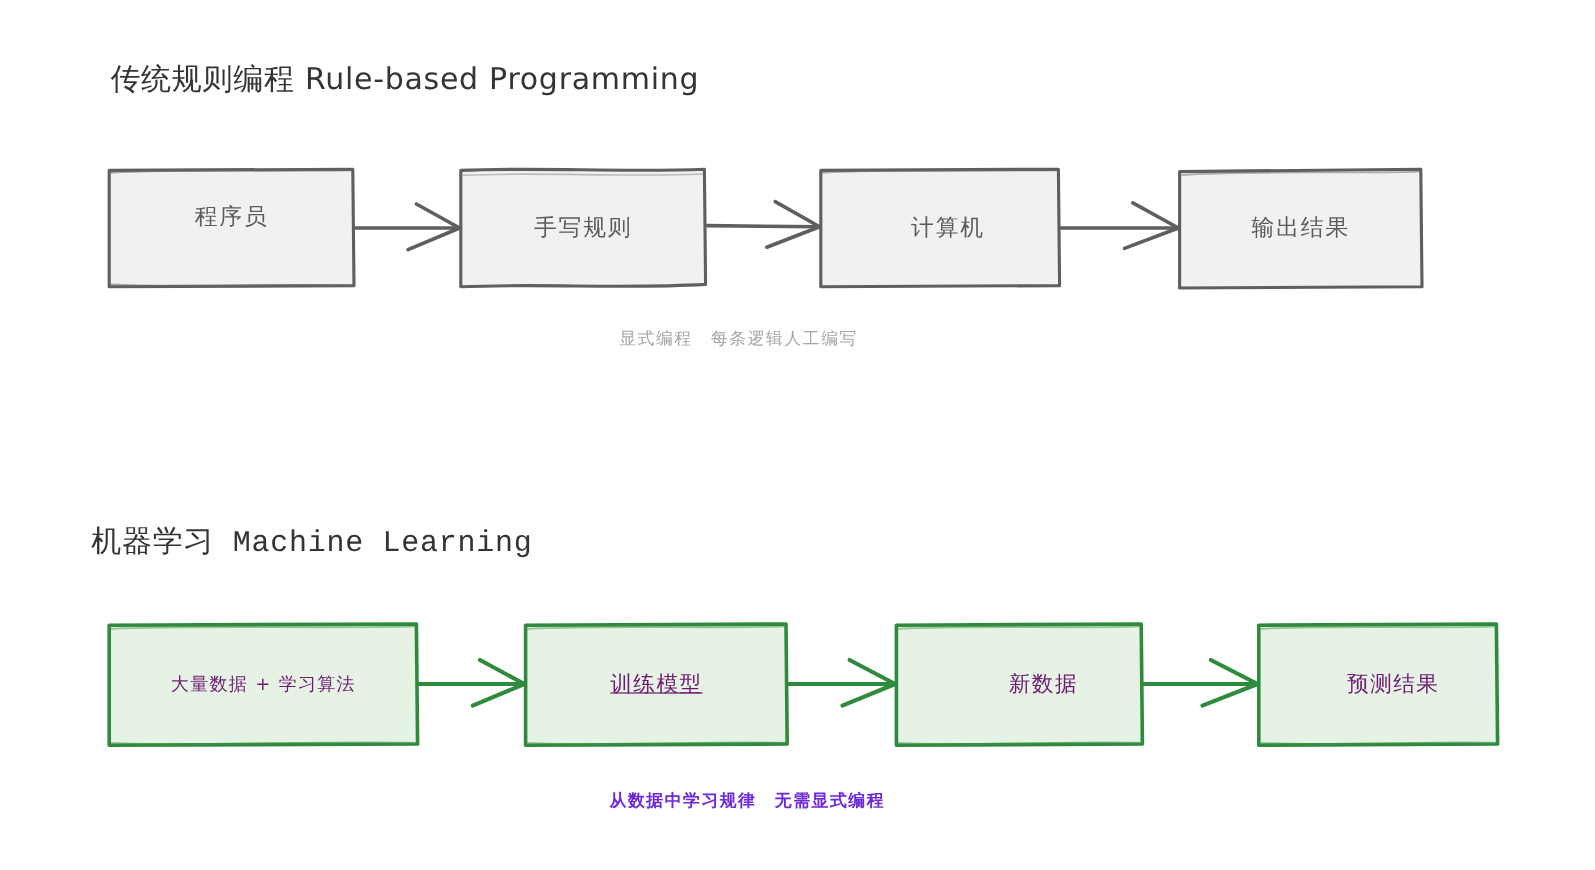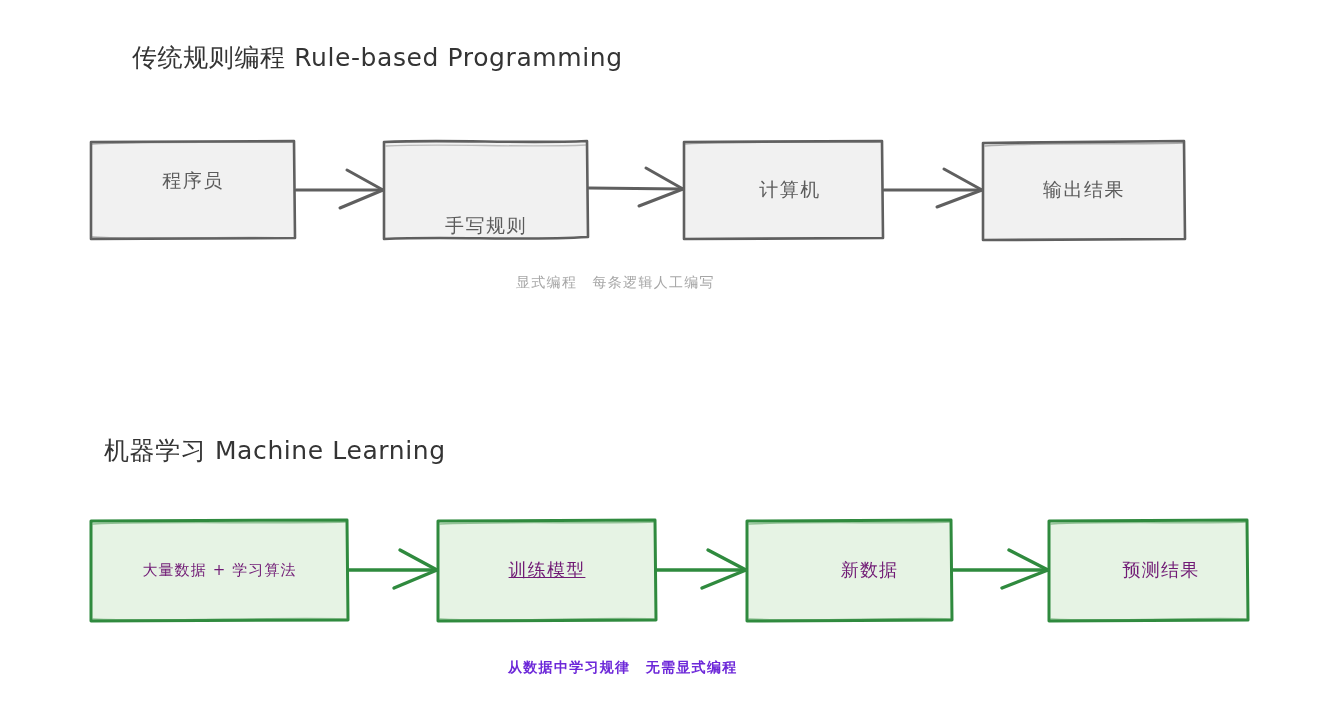--- a/index.html
+++ b/index.html
@@ -19,22 +19,22 @@
     inset: 0;
   }
   .section-title {
     position: absolute;
     font-family: "DejaVu Sans", "Liberation Sans", sans-serif;
     font-size: 25px;
     letter-spacing: 0.6px;
     color: #343434;
     white-space: nowrap;
   }
-  #title-rule { left: 92px; top: 41px; margin-left: 40px; }
-  #title-ml   { left: 104px; top: 434px; }
+  #title-rule { left: 92px; top: 49px; }
+  #title-ml   { left: 76px; top: 434px; font-family: Liberation Mono, monospace; }
 
   .flow-svg {
     position: absolute;
     left: 0;
     top: 0;
     width: 1329px;
     height: 725px;
     pointer-events: none;
   }
   .node-label {
@@ -152,21 +152,21 @@
       <path d="M702,588 L746,570" fill="none" stroke="#2f8a3e" stroke-width="3.4" stroke-linecap="round"></path>
     </g>
     <g>
       <path d="M953,570 L1047,570" fill="none" stroke="#2f8a3e" stroke-width="3.4" stroke-linecap="round"></path>
       <path d="M1009,550 L1048,570" fill="none" stroke="#2f8a3e" stroke-width="3.4" stroke-linecap="round"></path>
       <path d="M1002,588 L1048,570" fill="none" stroke="#2f8a3e" stroke-width="3.4" stroke-linecap="round"></path>
     </g>
   </svg>
 
   <div class="node-label gray" style="left:91px; top:141px; width:204px; height:80px;border-radius:32px;">程序员</div>
-  <div class="node-label gray" style="left:384px; top:141px; width:204px; height:98px;margin-top:36px;">手写规则</div>
+  <div class="node-label gray" style="left:384px; top:141px; width:204px; height:98px;">手写规则</div>
   <div class="node-label gray" style="left:684px; top:141px; width:212px; height:98px;">计算机</div>
   <div class="node-label gray" style="left:983px; top:141px; width:202px; height:98px;text-align:center;">输出结果</div>
 
   <div class="caption gray" style="left:516px; top:274px;">显式编程　每条逻辑人工编写</div>
 
   <div class="node-label green small" style="left:91px; top:520px; width:257px; height:100px;">大量数据 + 学习算法</div>
   <div class="node-label green" style="left:438px; top:520px; width:218px; height:100px;text-decoration:underline;">训练模型</div>
   <div class="node-label green" style="left:747px; top:520px; width:245px; height:100px;">新数据</div>
   <div class="node-label green" style="left:1049px; top:520px; width:224px; height:100px;">预测结果</div>
 

